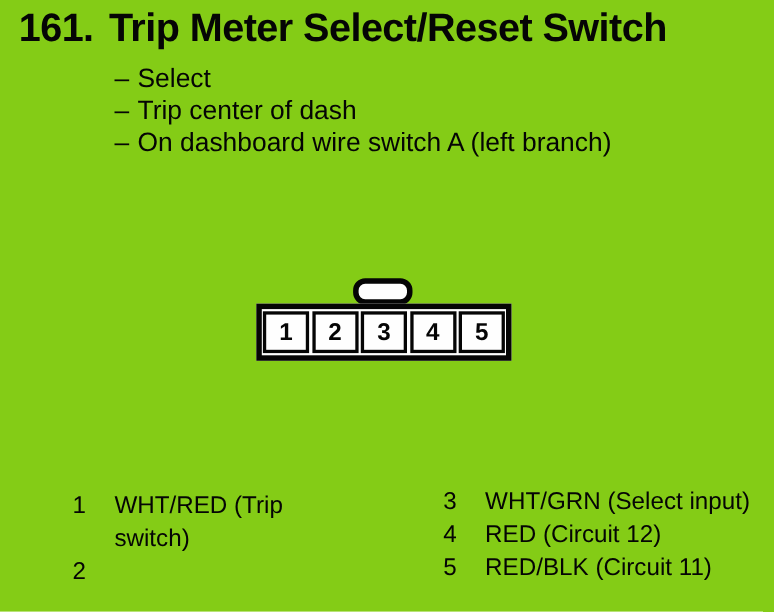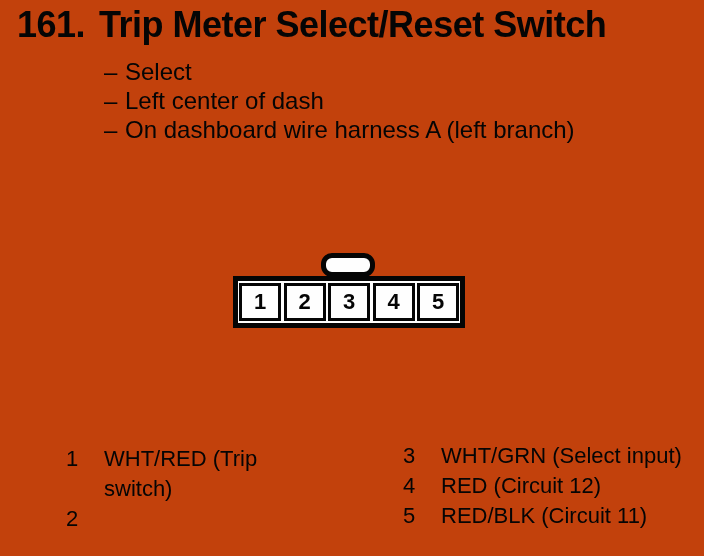--- a/index.html
+++ b/index.html
@@ -4,21 +4,21 @@
 <style>
   html,body{margin:0;padding:0;}
   body{
     width:704px;height:556px;
     background:#ffffff;
     font-family:"Liberation Sans", sans-serif;
     color:#050505;
     position:relative;
     overflow:hidden;
   }
-  .page{position:absolute;inset:0;background:#c2410c;}
+  .page{position:absolute;inset:0;background:#84cc16;}
 
   
   .title-row{
     position:absolute;top:5px;left:17px;
     font-weight:bold;font-size:36px;line-height:40px;
     letter-spacing:-0.5px;white-space:nowrap;
   }
   .t-num{display:inline-block;width:82px;}
 
   
@@ -70,25 +70,25 @@
     <span class="t-num">161.</span><span class="t-text">Trip Meter Select/Reset Switch</span>
   </div>
 
   <div class="details">
     <div class="d-item">
       <span class="d-dash">–</span>
       <span class="d-txt">Select</span>
     </div>
     <div class="d-item">
       <span class="d-dash">–</span>
-      <span class="d-txt">Left center of dash</span>
+      <span class="d-txt">Trip center of dash</span>
     </div>
     <div class="d-item">
       <span class="d-dash">–</span>
-      <span class="d-txt">On dashboard wire harness A (left branch)</span>
+      <span class="d-txt">On dashboard wire switch A (left branch)</span>
     </div>
   </div>
 
   <div class="connector">
     <div class="tab"></div>
     <div class="shell">
       <div class="pin">1</div>
       <div class="pin">2</div>
       <div class="pin">3</div>
       <div class="pin">4</div>

